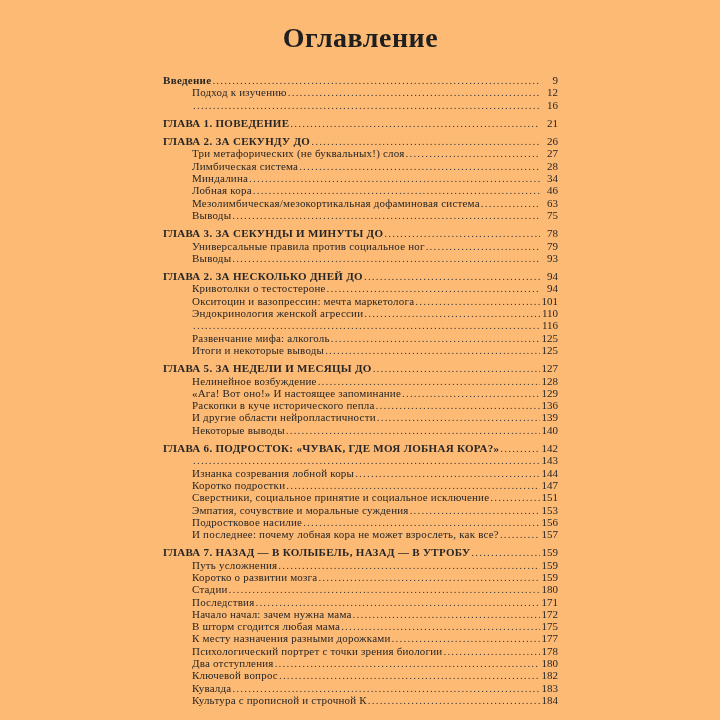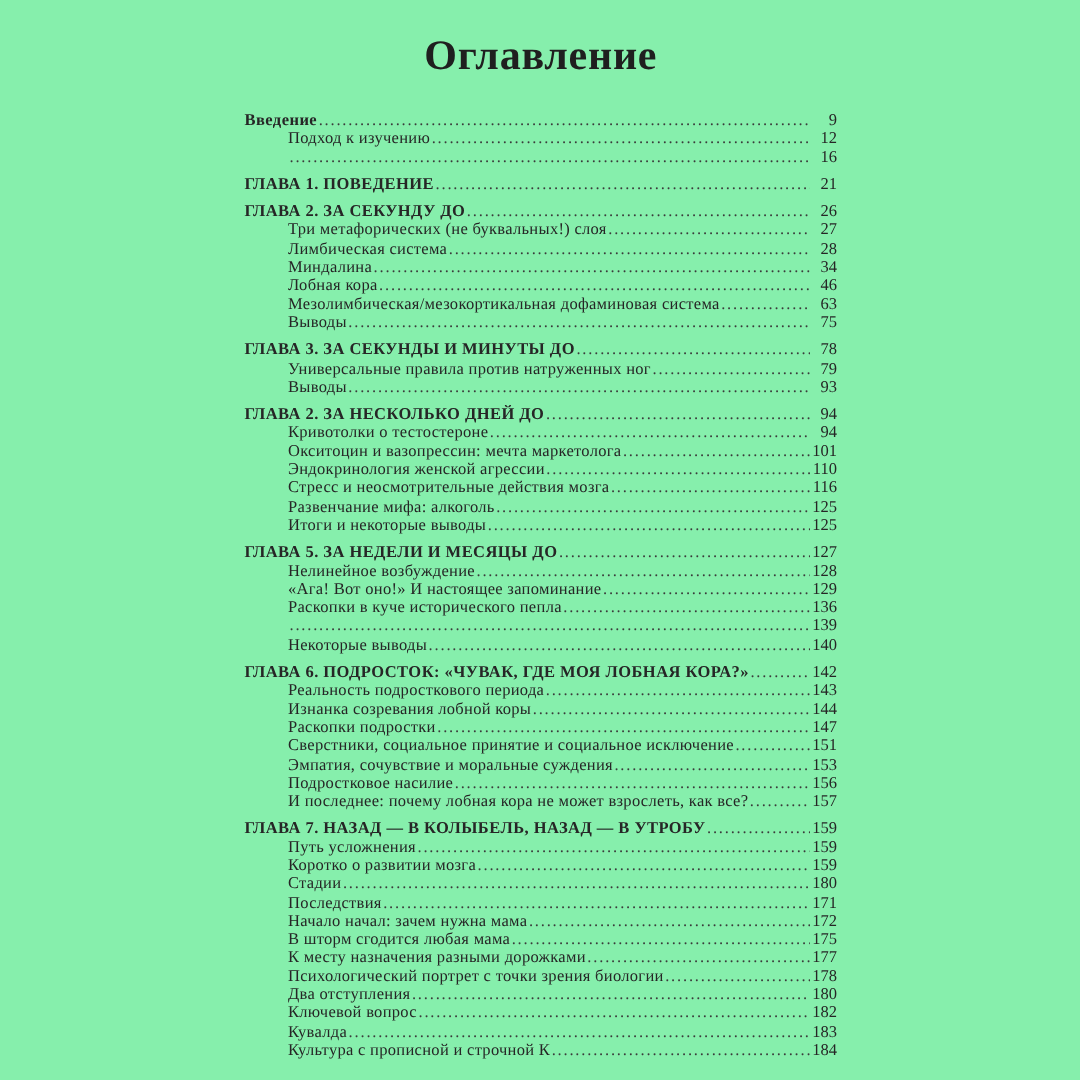--- a/index.html
+++ b/index.html
@@ -4,21 +4,21 @@
 <style>
   html, body {
     margin: 0;
     padding: 0;
     background: #ffffff;
   }
   .book-page {
     position: relative;
     width: 720px;
     height: 720px;
-    background: #86efac;
+    background: #fdba74;
     font-family: "Liberation Serif", serif;
     color: #262626;
     overflow: hidden;
   }
   .toc-title {
     position: absolute;
     top: 22px;
     left: 163px;
     width: 395px;
     margin: 0;
@@ -137,21 +137,21 @@
           <span class="toc-page">75</span>
         </div>
       </div>
       <div class="toc-section">
         <div class="toc-row level-0 bold">
           <span class="toc-label">ГЛАВА 3. ЗА СЕКУНДЫ И МИНУТЫ ДО</span>
           <span class="toc-dots">............................................................................................................................................................................................................................................................................................................</span>
           <span class="toc-page">78</span>
         </div>
         <div class="toc-row level-1">
-          <span class="toc-label">Универсальные правила против натруженных ног</span>
+          <span class="toc-label">Универсальные правила против социальное ног</span>
           <span class="toc-dots">............................................................................................................................................................................................................................................................................................................</span>
           <span class="toc-page">79</span>
         </div>
         <div class="toc-row level-1">
           <span class="toc-label">Выводы</span>
           <span class="toc-dots">............................................................................................................................................................................................................................................................................................................</span>
           <span class="toc-page">93</span>
         </div>
       </div>
       <div class="toc-section">
@@ -169,21 +169,20 @@
           <span class="toc-label">Окситоцин и вазопрессин: мечта маркетолога</span>
           <span class="toc-dots">............................................................................................................................................................................................................................................................................................................</span>
           <span class="toc-page">101</span>
         </div>
         <div class="toc-row level-1">
           <span class="toc-label">Эндокринология женской агрессии</span>
           <span class="toc-dots">............................................................................................................................................................................................................................................................................................................</span>
           <span class="toc-page">110</span>
         </div>
         <div class="toc-row level-1">
-          <span class="toc-label">Стресс и неосмотрительные действия мозга</span>
           <span class="toc-dots">............................................................................................................................................................................................................................................................................................................</span>
           <span class="toc-page">116</span>
         </div>
         <div class="toc-row level-1">
           <span class="toc-label">Развенчание мифа: алкоголь</span>
           <span class="toc-dots">............................................................................................................................................................................................................................................................................................................</span>
           <span class="toc-page">125</span>
         </div>
         <div class="toc-row level-1">
           <span class="toc-label">Итоги и некоторые выводы</span>
@@ -206,47 +205,47 @@
           <span class="toc-label">«Ага! Вот оно!» И настоящее запоминание</span>
           <span class="toc-dots">............................................................................................................................................................................................................................................................................................................</span>
           <span class="toc-page">129</span>
         </div>
         <div class="toc-row level-1">
           <span class="toc-label">Раскопки в куче исторического пепла</span>
           <span class="toc-dots">............................................................................................................................................................................................................................................................................................................</span>
           <span class="toc-page">136</span>
         </div>
         <div class="toc-row level-1">
+          <span class="toc-label">И другие области нейропластичности</span>
           <span class="toc-dots">............................................................................................................................................................................................................................................................................................................</span>
           <span class="toc-page">139</span>
         </div>
         <div class="toc-row level-1">
           <span class="toc-label">Некоторые выводы</span>
           <span class="toc-dots">............................................................................................................................................................................................................................................................................................................</span>
           <span class="toc-page">140</span>
         </div>
       </div>
       <div class="toc-section">
         <div class="toc-row level-0 bold">
           <span class="toc-label">ГЛАВА 6. ПОДРОСТОК: «ЧУВАК, ГДЕ МОЯ ЛОБНАЯ КОРА?»</span>
           <span class="toc-dots">............................................................................................................................................................................................................................................................................................................</span>
           <span class="toc-page">142</span>
         </div>
         <div class="toc-row level-1">
-          <span class="toc-label">Реальность подросткового периода</span>
           <span class="toc-dots">............................................................................................................................................................................................................................................................................................................</span>
           <span class="toc-page">143</span>
         </div>
         <div class="toc-row level-1">
           <span class="toc-label">Изнанка созревания лобной коры</span>
           <span class="toc-dots">............................................................................................................................................................................................................................................................................................................</span>
           <span class="toc-page">144</span>
         </div>
         <div class="toc-row level-1">
-          <span class="toc-label">Раскопки подростки</span>
+          <span class="toc-label">Коротко подростки</span>
           <span class="toc-dots">............................................................................................................................................................................................................................................................................................................</span>
           <span class="toc-page">147</span>
         </div>
         <div class="toc-row level-1">
           <span class="toc-label">Сверстники, социальное принятие и социальное исключение</span>
           <span class="toc-dots">............................................................................................................................................................................................................................................................................................................</span>
           <span class="toc-page">151</span>
         </div>
         <div class="toc-row level-1">
           <span class="toc-label">Эмпатия, сочувствие и моральные суждения</span>

